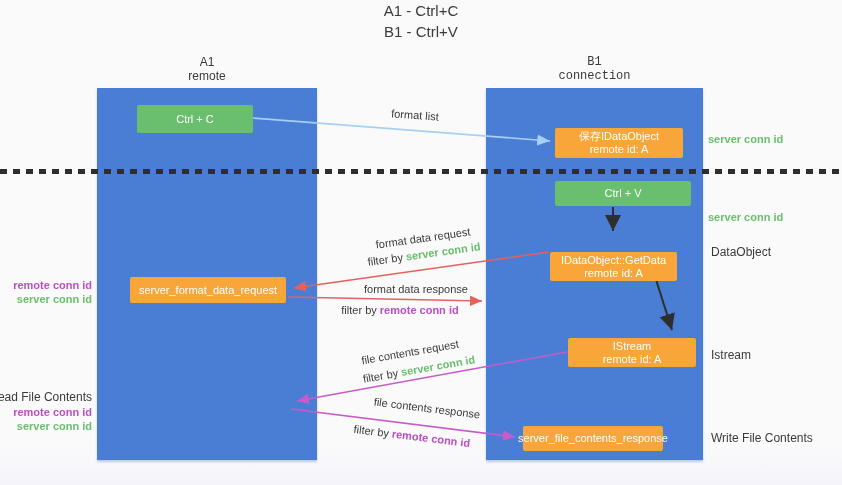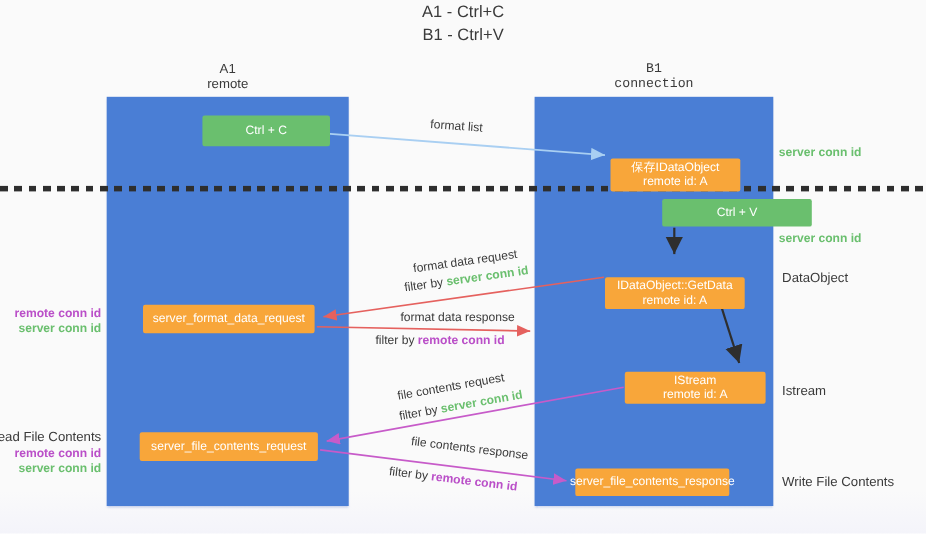--- a/index.html
+++ b/index.html
@@ -25,21 +25,21 @@
   svg.arrows{position:absolute;left:0;top:0;z-index:3;}
   .s-blue{stroke:var(--arrow-lightblue);stroke-width:1.6;}
   .s-red{stroke:var(--arrow-red);stroke-width:1.5;}
   .s-magenta{stroke:var(--arrow-magenta);stroke-width:1.5;}
   .s-black{stroke:var(--arrow-black);stroke-width:2;}
   .f-blue{fill:var(--arrow-lightblue);} .f-red{fill:var(--arrow-red);}
   .f-magenta{fill:var(--arrow-magenta);} .f-black{fill:var(--arrow-black);}
   .node{position:absolute;z-index:4;display:flex;flex-direction:column;align-items:center;
         justify-content:center;color:#fff;font-size:11px;line-height:13px;border-radius:2px;
         text-align:center;}
-  .green{background:var(--node-green);margin-left:47px;}
+  .green{background:var(--node-green);}
   .orange{background:var(--node-orange);}
   .edge-label{position:absolute;z-index:5;font-size:11px;color:var(--text-dark);
         text-align:center;width:160px;white-space:nowrap;}
   .g{color:var(--text-green);font-weight:bold;}
   .p{color:var(--text-purple);font-weight:bold;}
   .side-label{position:absolute;z-index:5;font-size:12px;color:var(--text-dark);white-space:nowrap;}
   .side-green{position:absolute;z-index:5;font-size:11px;font-weight:bold;color:var(--text-green);white-space:nowrap;}
   .left-note{position:absolute;z-index:5;text-align:right;white-space:nowrap;font-size:11px;}
   .left-note .row-g{color:var(--text-green);font-weight:bold;line-height:14px;}
   .left-note .row-p{color:var(--text-purple);font-weight:bold;line-height:14px;}
@@ -90,21 +90,21 @@
     <line x1="549" y1="252" x2="294" y2="288" class="s-red" marker-end="url(#mred)"></line>
     <line x1="288" y1="297" x2="482" y2="301" class="s-red" marker-end="url(#mred)"></line>
     <line x1="567" y1="352" x2="297" y2="401" class="s-magenta" marker-end="url(#mmag)"></line>
     <line x1="291" y1="409" x2="515" y2="437" class="s-magenta" marker-end="url(#mmag)"></line>
   </svg>
 
   <div class="node green" style="left:137px;top:105px;width:116px;height:28px;">
     <div>Ctrl + C</div>
   </div>
 
-  <div class="node orange" style="left:555px;top:128px;width:118px;height:30px;margin-top:16px;">
+  <div class="node orange" style="left:555px;top:128px;width:128px;height:30px;">
     <div>保存IDataObject</div>
     <div>remote id: A</div>
   </div>
 
   <div class="node green" style="left:555px;top:181px;width:136px;height:25px;">
     <div>Ctrl + V</div>
   </div>
 
   <div class="node orange" style="left:550px;top:252px;width:127px;height:29px;">
     <div>IDataObject::GetData</div>
@@ -114,23 +114,20 @@
   <div class="node orange" style="left:130px;top:277px;width:156px;height:26px;">
     <div>server_format_data_request</div>
   </div>
 
 
   <div class="node orange" style="left:568px;top:338px;width:128px;height:29px;">
     <div>IStream</div>
     <div>remote id: A</div>
   </div>
 
-  <div class="node orange" style="left:127px;top:393px;width:162px;height:26px;">
-    <div>server_file_contents_request</div>
-  </div>
 
   <div class="node orange" style="left:523px;top:426px;width:140px;height:25px;">
     <div>server_file_contents_response</div>
   </div>
 
   <div class="edge-label" style="left:335px;top:109px;transform:rotate(4deg);">
     <span>format list</span>
   </div>
 
   <div class="edge-label" style="left:343px;top:232px;transform:rotate(-8deg);">

